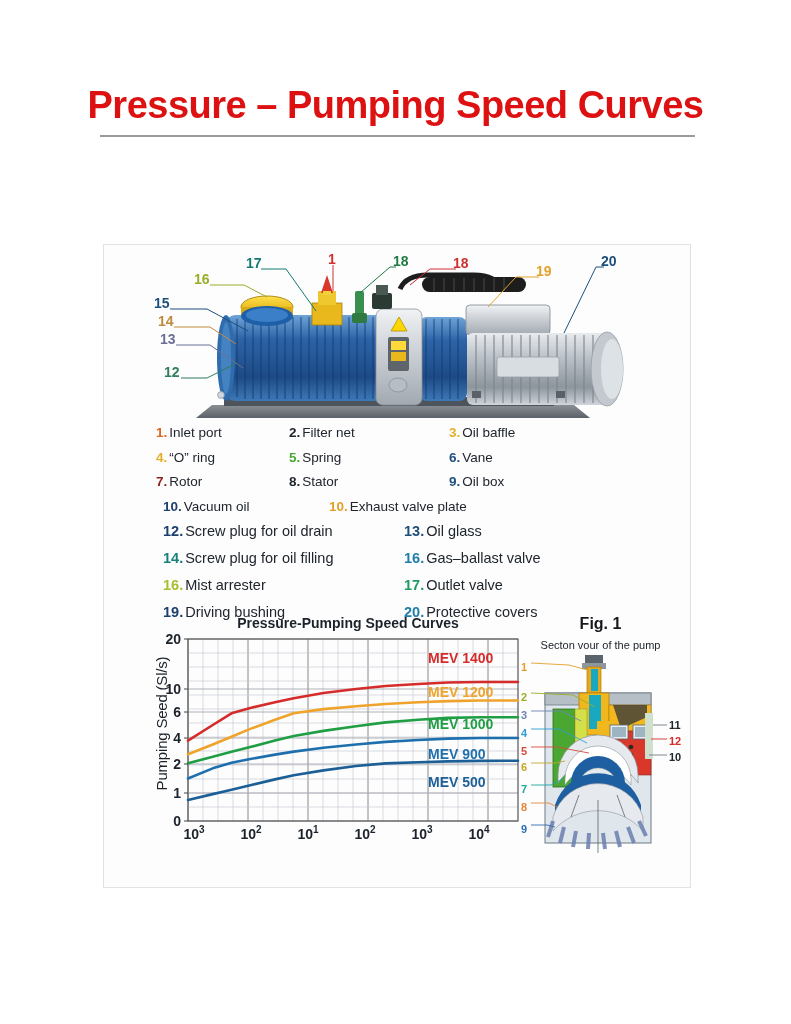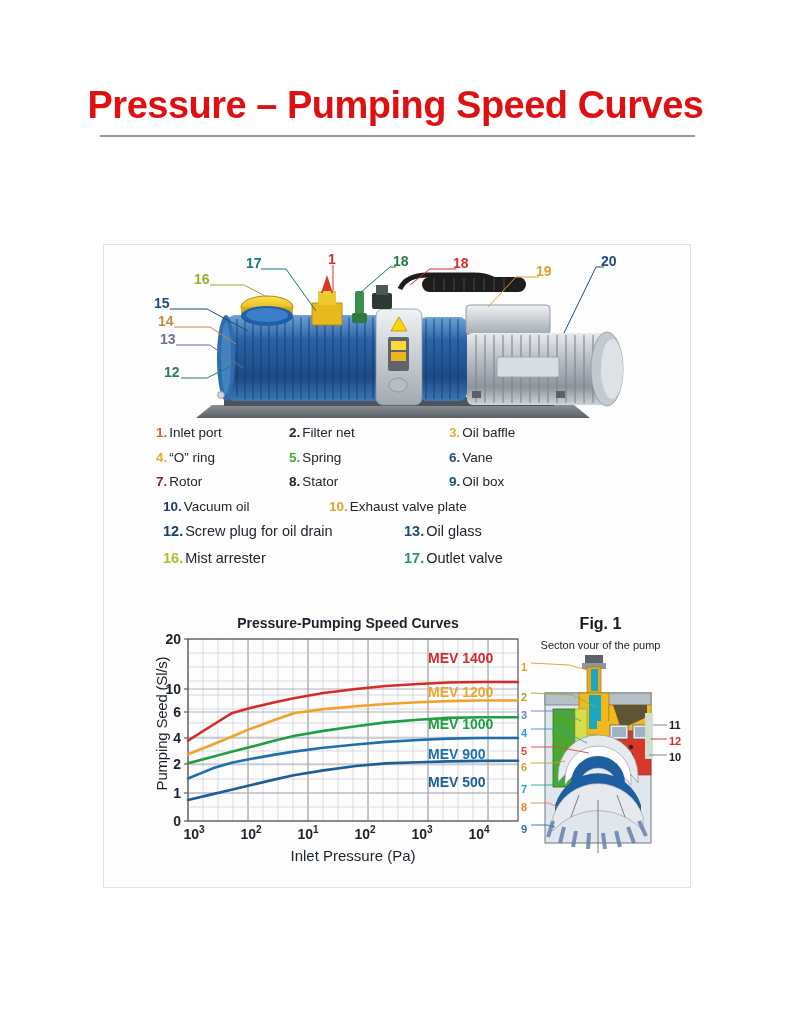--- a/index.html
+++ b/index.html
@@ -285,32 +285,39 @@
     <div class="prow">
       <span class="pcell w1"><span class="pnum" style="color:#1d3f6e">10.</span><span>Vacuum oil</span></span>
       <span class="pcell" style="left:225px"><span class="pnum" style="color:#e2a02a">10.</span><span>Exhaust valve plate</span></span>
     </div>
 
     <div class="prow" style="height:27px">
       <span class="pcell w1" style="font-size:14.5px"><span class="pnum" style="color:#1d3f6e">12.</span><span>Screw plug for oil drain</span></span>
       <span class="pcell w2" style="font-size:14.5px"><span class="pnum" style="color:#1d4f7c">13.</span><span>Oil glass</span></span>
     </div>
 
+    <div class="prow" style="height:27px">
+      <span class="pcell w1" style="font-size:14.5px"><span class="pnum" style="color:#18807b">14.</span><span>Screw plug for oil filling</span></span>
+      <span class="pcell w2" style="font-size:14.5px"><span class="pnum" style="color:#1d7fa8">16.</span><span>Gas–ballast valve</span></span>
+    </div>
 
     <div class="prow" style="height:27px">
       <span class="pcell w1" style="font-size:14.5px"><span class="pnum" style="color:#a8bf2c">16.</span><span>Mist arrester</span></span>
       <span class="pcell w2" style="font-size:14.5px"><span class="pnum" style="color:#1f9a63">17.</span><span>Outlet valve</span></span>
     </div>
 
+    <div class="prow" style="height:27px">
+      <span class="pcell w1" style="font-size:14.5px"><span class="pnum" style="color:#1d3f6e">19.</span><span>Driving bushing</span></span>
+      <span class="pcell w2" style="font-size:14.5px"><span class="pnum" style="color:#1d7fa8">20.</span><span>Protective covers</span></span>
+    </div>
   </div>
 
   <div class="chart-block">
     <div class="chart-title">Pressure-Pumping Speed Curves</div>
     <div class="ylabel">Pumping Seed (Sl/s)</div>
-    <div class="xlabel">Inlet Pressure (Pa)</div>
     <svg class="chartsvg" width="400" height="212" viewBox="0 0 400 212">
       <g id="chart-grid">
           <line x1="60" y1="6" x2="60" y2="188" stroke="#8a8a8a" stroke-width="1"></line>
           <line x1="75" y1="6" x2="75" y2="188" stroke="#c8ccd2" stroke-width="0.7"></line>
           <line x1="90" y1="6" x2="90" y2="188" stroke="#c8ccd2" stroke-width="0.7"></line>
           <line x1="105" y1="6" x2="105" y2="188" stroke="#c8ccd2" stroke-width="0.7"></line>
           <line x1="120" y1="6" x2="120" y2="188" stroke="#8a8a8a" stroke-width="1"></line>
           <line x1="135" y1="6" x2="135" y2="188" stroke="#c8ccd2" stroke-width="0.7"></line>
           <line x1="150" y1="6" x2="150" y2="188" stroke="#c8ccd2" stroke-width="0.7"></line>
           <line x1="165" y1="6" x2="165" y2="188" stroke="#c8ccd2" stroke-width="0.7"></line>

